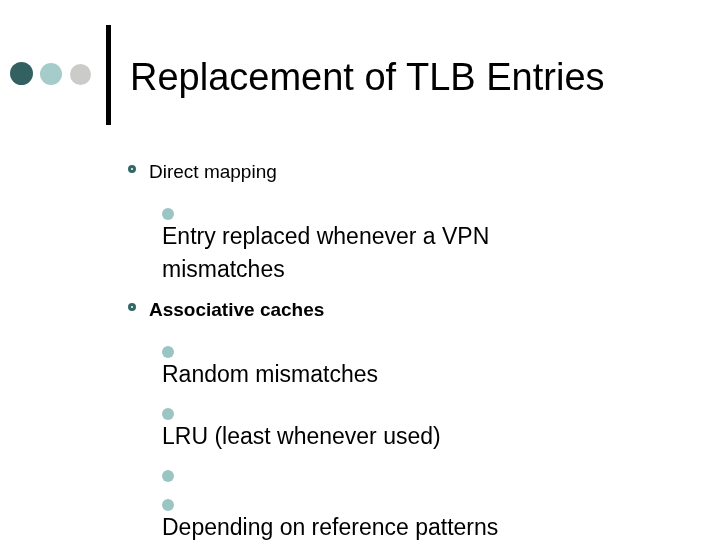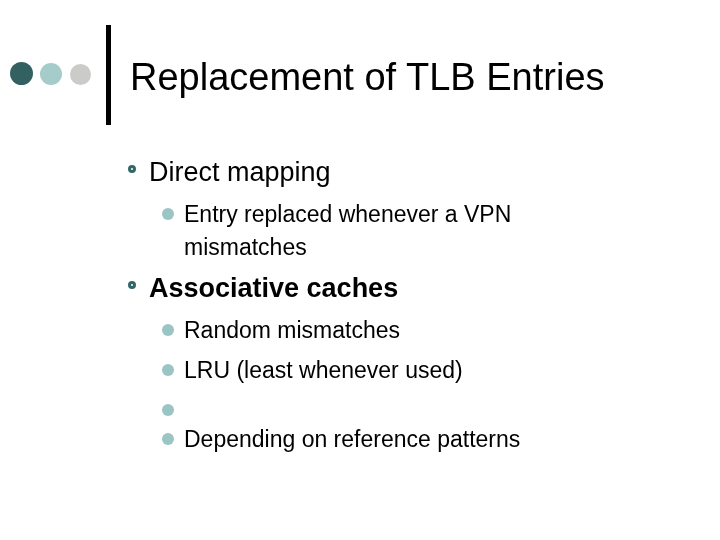--- a/index.html
+++ b/index.html
@@ -50,27 +50,28 @@
     white-space: nowrap;
   }
   
   .body-list {
     position: absolute;
     left: 128px; top: 155px;
     width: 570px;
   }
   .row { display: flex; align-items: flex-start; }
   .row.l1 {
-    font-size: 27px;
+    font-size: 19px;
     line-height: 34px;
   }
   .row.l2 {
     font-size: 23px;
     line-height: 33px;
     padding-left: 34px;
+    flex-direction: column;
   }
   .row.l2 .text { max-width: 450px; }
   .bullet-ring {
     flex: 0 0 auto;
     width: 8px; height: 8px;
     border: 3px solid var(--ring);
     border-radius: 50%;
     margin-top: 10px;
     margin-right: 13px;
   }

